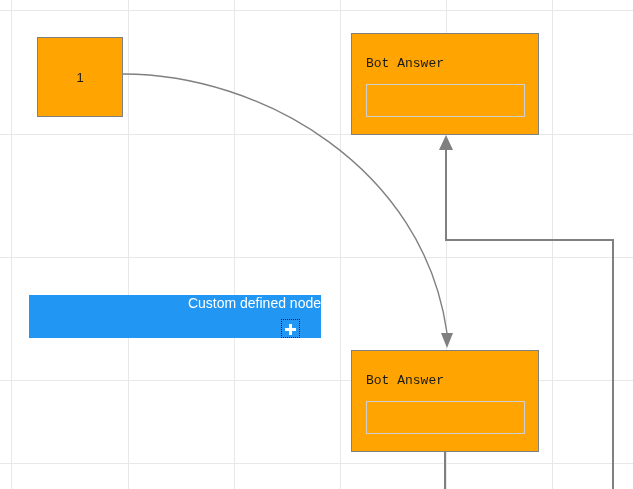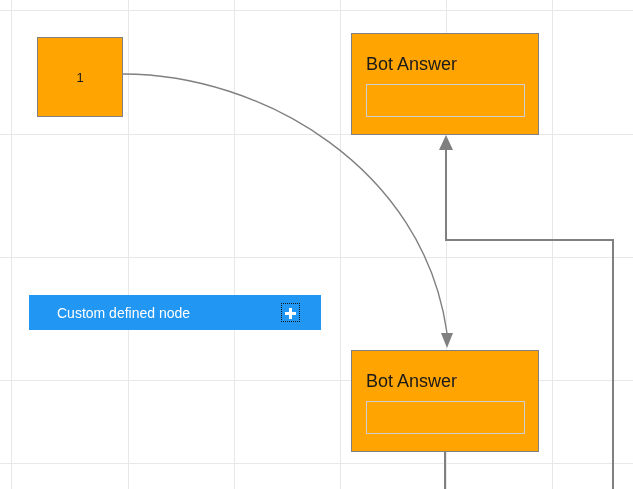--- a/index.html
+++ b/index.html
@@ -70,46 +70,48 @@
   .node-simple-label {
     color: #1a1a1a;
     font-size: 13px;
     line-height: 1;
   }
   .node-title {
     position: absolute;
     left: 14px;
     top: 22px;
     color: #1a1a1a;
-    font-size: 18px;
+    font-size: 13px;
     line-height: 16px;
     white-space: nowrap;
+    font-family: Liberation Mono, monospace;
   }
   .node-slot {
     position: absolute;
     left: 14px;
     top: 50px;
     width: 159px;
     height: 33px;
     box-sizing: border-box;
     border: 1px solid #cfcfcf;
     background: transparent;
   }
 
   
   .palette-bar {
     position: absolute;
     left: 29px;
     top: 295px;
     width: 292px;
-    height: 35px;
+    height: 43px;
     background: #2196f3;
     display: flex;
-    align-items: center;
-    box-sizing: border-box;
+    align-items: flex-end;
+    box-sizing: border-box;
+    flex-direction: column;
   }
   .palette-label {
     color: #ffffff;
     font-size: 14px;
     margin-left: 28px;
     line-height: 16px;
     white-space: nowrap;
     flex: 1 1 auto;
   }
   .palette-add {

